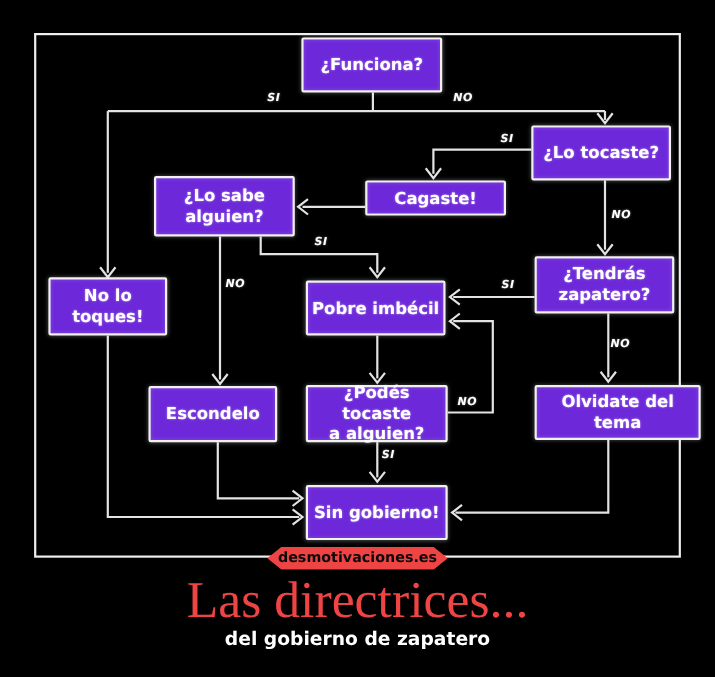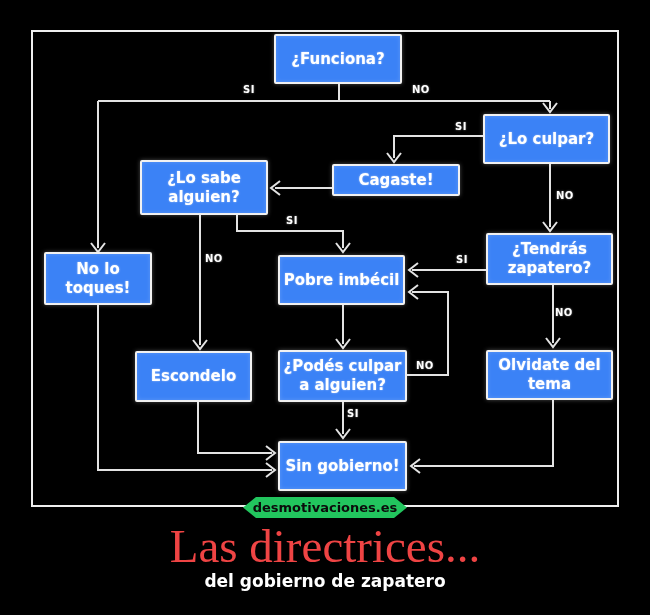--- a/index.html
+++ b/index.html
@@ -8,38 +8,38 @@
     font-family:"DejaVu Sans","Liberation Sans",sans-serif;
   }
   
   .frame{
     position:absolute;left:31px;top:30px;width:588px;height:477px;
     border:2px solid #efefef;box-sizing:border-box;background:#000;
   }
   
   .node{
     position:absolute;box-sizing:border-box;
-    border:2px solid #f1f1f1;border-radius:2px;background:#3b82f6;
+    border:2px solid #f1f1f1;border-radius:2px;background:#6d28d9;
     color:#fff;font-weight:700;font-size:15px;line-height:1.25;
     display:flex;align-items:center;justify-content:center;
     text-align:center;white-space:pre-line;z-index:2;
     box-shadow:0 0 4px rgba(255,255,255,.30), inset 0 0 4px rgba(255,255,255,.18);
     text-shadow:0 0 2px rgba(255,255,255,.55);
   }
   
   .edge-label{
     position:absolute;color:#fff;font-weight:700;font-size:10px;
-    letter-spacing:.5px;z-index:2;text-shadow:0 0 2px rgba(255,255,255,.5);
+    letter-spacing:.5px;z-index:2;text-shadow:0 0 2px rgba(255,255,255,.5);font-style:italic;
   }
   svg.connectors{position:absolute;left:0;top:0;width:650px;height:615px;z-index:1;}
   svg.connectors path,svg.connectors polyline{stroke:#e3e3e3;stroke-width:2;fill:none;}
   
   .banner{
     position:absolute;left:243px;top:497px;width:164px;height:21px;z-index:3;
-    background:#22c55e;color:#0b0b0b;font-weight:700;font-size:13px;
+    background:#ef4444;color:#0b0b0b;font-weight:700;font-size:13px;
     display:flex;align-items:center;justify-content:center;
     clip-path:polygon(0 50%,13px 0,calc(100% - 13px) 0,100% 50%,calc(100% - 13px) 100%,13px 100%);
   }
   .caption-title{
     position:absolute;left:0;top:521px;width:650px;text-align:center;
     color:#ef4444;font-family:"Liberation Serif","DejaVu Serif",serif;
     font-size:47px;line-height:1.1;z-index:3;
   }
   .caption-subtitle{
     position:absolute;left:0;top:571px;width:650px;text-align:center;
@@ -81,41 +81,41 @@
   <path d="M198 402 V453 H272"></path>
   <polyline points="266,446 275,453 266,460"></polyline>
   <path d="M98 305 V470 H272"></path>
   <polyline points="266,463 275,470 266,477"></polyline>
   <path d="M553 400 V466 H414"></path>
   <polyline points="420,459 411,466 420,473"></polyline>
 </svg>
 
 <div class="node" style="left:274px;top:34px;width:128px;height:50px;">¿Funciona?</div>
 
-<div class="node" style="left:483px;top:114px;width:127px;height:50px;">¿Lo culpar?</div>
+<div class="node" style="left:483px;top:114px;width:127px;height:50px;">¿Lo tocaste?</div>
 
 <div class="node" style="left:332px;top:164px;width:128px;height:32px;">Cagaste!</div>
 
 <div class="node" style="left:140px;top:160px;width:128px;height:55px;">¿Lo sabe
 alguien?</div>
 
 <div class="node" style="left:486px;top:233px;width:127px;height:52px;">¿Tendrás
 zapatero?</div>
 
 <div class="node" style="left:44px;top:252px;width:108px;height:53px;">No lo
 toques!</div>
 
 <div class="node" style="left:278px;top:255px;width:127px;height:50px;">Pobre imbécil</div>
 
 <div class="node" style="left:135px;top:351px;width:117px;height:51px;">Escondelo</div>
 
-<div class="node" style="left:278px;top:350px;width:129px;height:52px;">¿Podés culpar
+<div class="node" style="left:278px;top:350px;width:129px;height:52px;">¿Podés tocaste
 a alguien?</div>
 
-<div class="node" style="left:486px;top:350px;width:127px;height:50px;">Olvidate del
+<div class="node" style="left:486px;top:350px;width:151px;height:50px;">Olvidate del
 tema</div>
 
 <div class="node" style="left:278px;top:441px;width:129px;height:50px;">Sin gobierno!</div>
 
 <div class="edge-label" style="left:243px;top:84px;">SI</div>
 <div class="edge-label" style="left:412px;top:84px;">NO</div>
 <div class="edge-label" style="left:455px;top:121px;">SI</div>
 <div class="edge-label" style="left:556px;top:190px;">NO</div>
 <div class="edge-label" style="left:286px;top:215px;">SI</div>
 <div class="edge-label" style="left:205px;top:253px;">NO</div>

